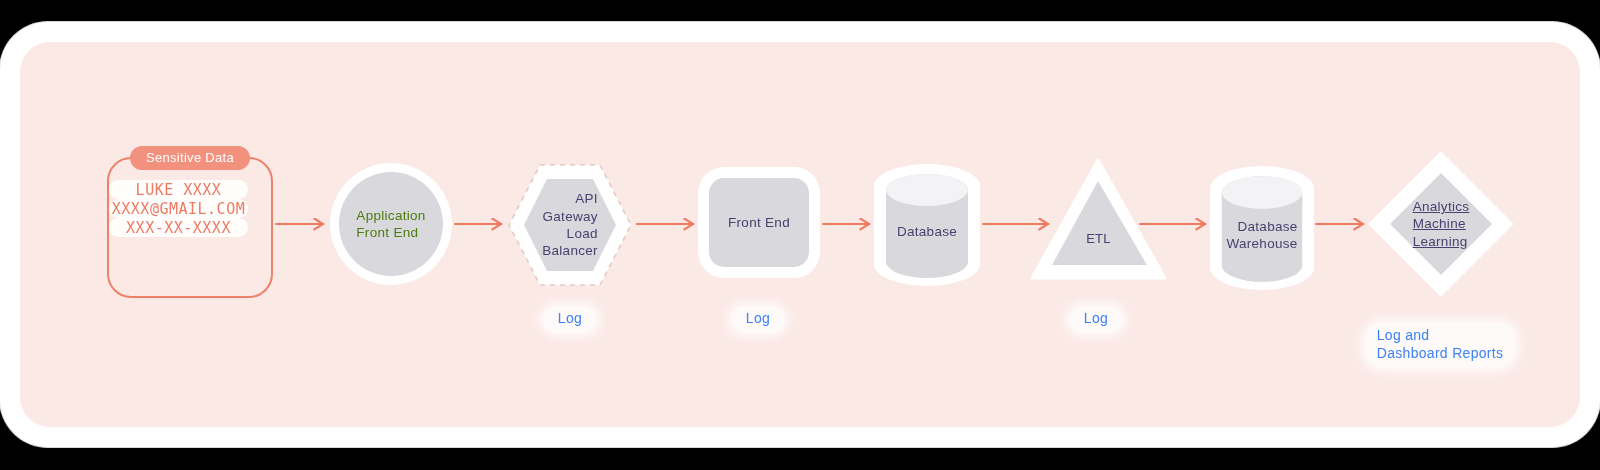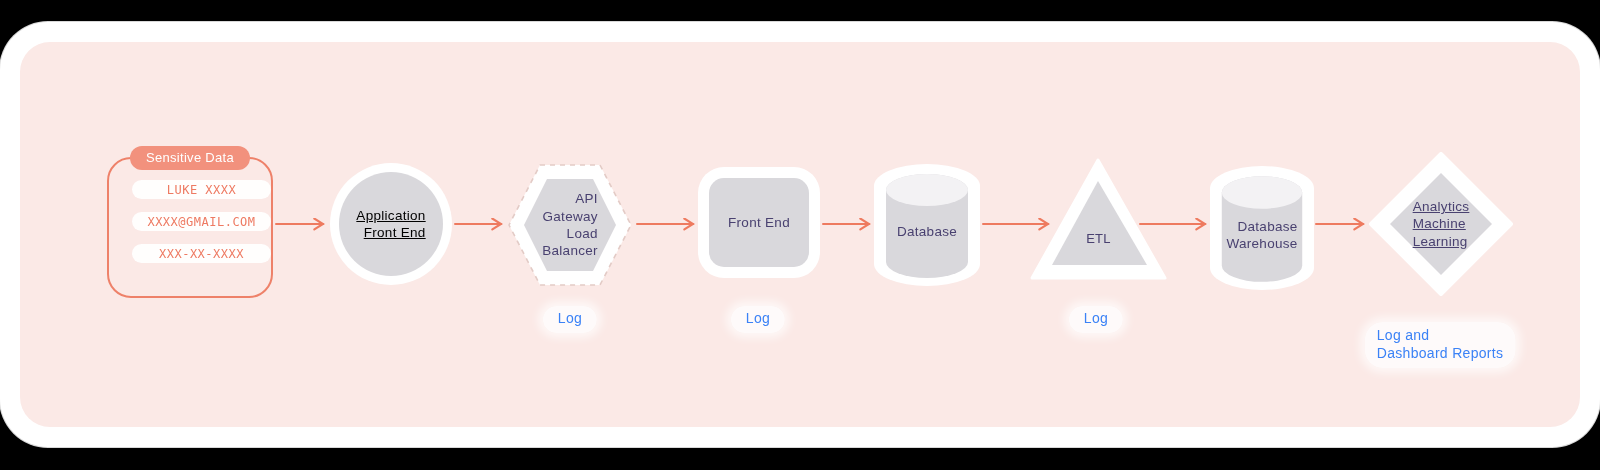--- a/index.html
+++ b/index.html
@@ -43,22 +43,22 @@
 
   
   .sens-box {
     position: absolute;
     left: 107px; top: 157px;
     width: 166px; height: 141px;
     border: 2px solid #ee8169;
     border-radius: 24px;
     box-sizing: border-box;
     display: flex; flex-direction: column;
-    align-items: flex-end;
-    gap: 13px;
+    align-items: flex-start;
+    gap: 0;
     padding-top: 21px;
   }
   .sens-title {
     position: absolute;
     top: -13px; left: 50%;
     transform: translateX(-50%);
     background: #f2917d;
     color: #ffffff;
     font-size: 13px;
     letter-spacing: 0.3px;
@@ -66,40 +66,40 @@
     border-radius: 13px;
     white-space: nowrap;
   }
   .sens-pill {
     width: 139px; height: 19px;
     background: rgba(255,255,255,0.92);
     border-radius: 12px;
     display: flex; align-items: center; justify-content: center;
     color: #ee7a62;
     font-family: "DejaVu Sans Mono", monospace;
-    font-size: 12px;
+    font-size: 15px;
     letter-spacing: 0.5px;
   }
 
   
   .circle-outer {
     left: 330px; top: 163px;
     width: 122px; height: 122px;
     background: #ffffff;
     border-radius: 50%;
     display: flex; align-items: center; justify-content: center;
   }
   .circle-inner {
     width: 104px; height: 104px;
     background: #d9d8dc;
     border-radius: 50%;
     display: flex; align-items: center; justify-content: center;
-    text-align: right;
-    color: #000000; font-size: 13.5px; line-height: 1.28;
-    letter-spacing: 0.3px; white-space: pre-line; text-decoration: underline;
+    text-align: left;
+    color: #4d7c0f; font-size: 13.5px; line-height: 1.28;
+    letter-spacing: 0.3px; white-space: pre-line;
   }
 
   
   .hexagon { left: 507px; top: 163px; width: 126px; height: 124px; }
   .rounded-square-outer {
     left: 698px; top: 167px; width: 122px; height: 111px;
     background: #ffffff; border-radius: 26px;
   }
   .rounded-square-inner {
     position: absolute; inset: 11px;

